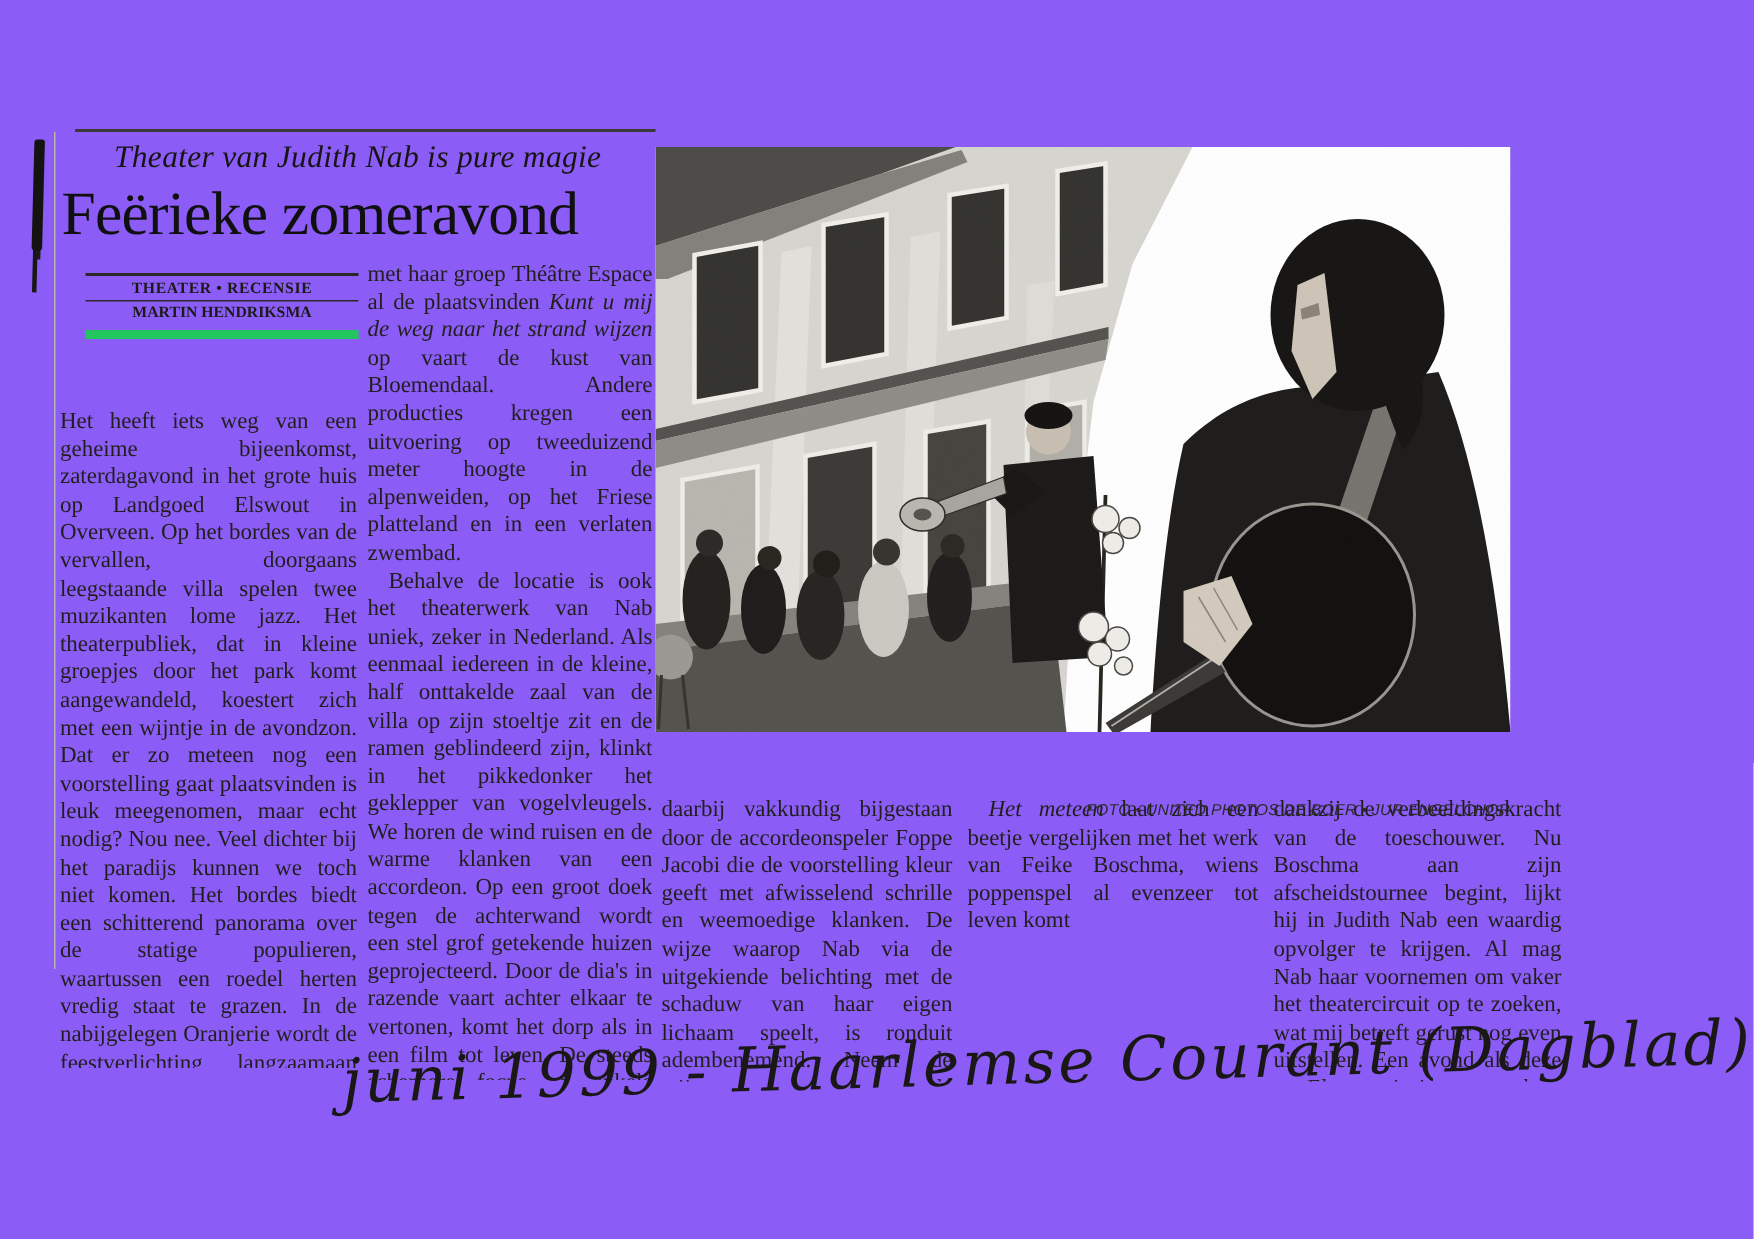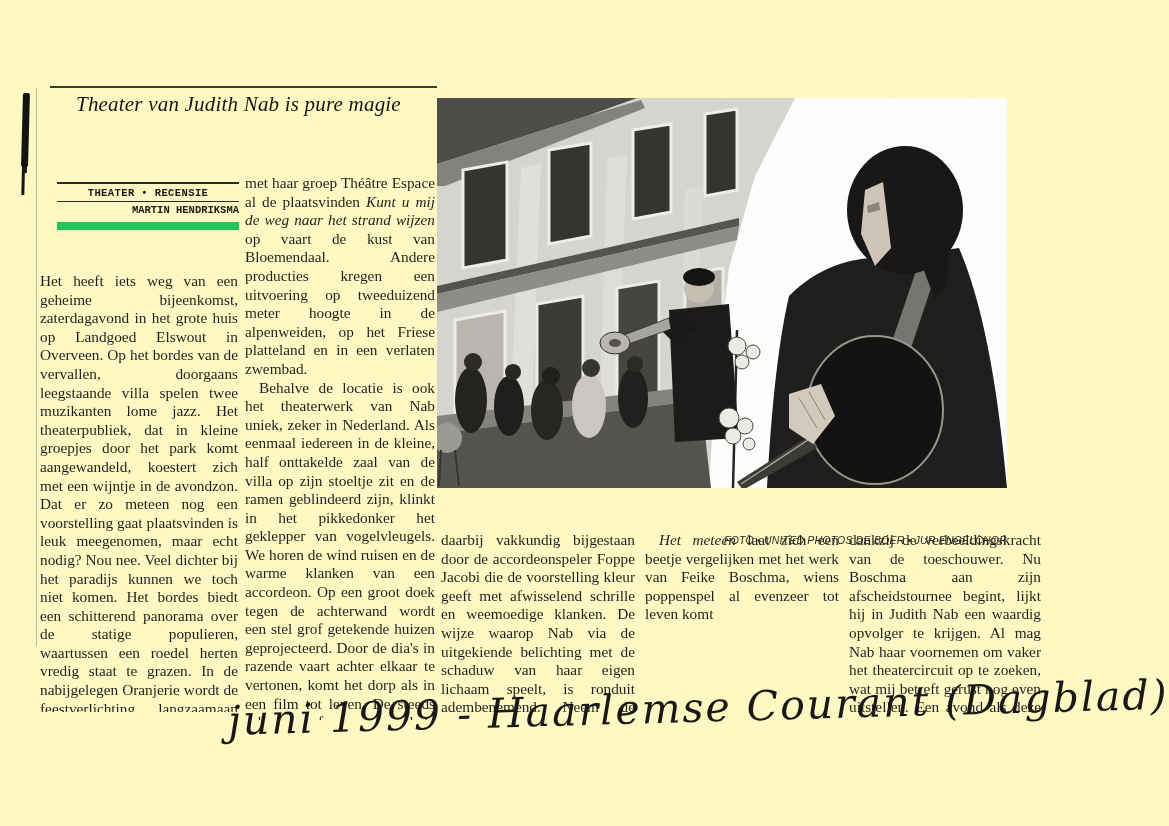--- a/index.html
+++ b/index.html
@@ -1,19 +1,19 @@
 <!DOCTYPE html>
 <html lang="nl"><head>
 <meta charset="utf-8">
 <style>
   html,body{margin:0;padding:0;background:#e8e8e8;}
   .scan-page{
     position:relative;
     width:1169px;height:826px;
-    background:#fef9c3;
+    background:#8b5cf6;
     overflow:hidden;
     font-family:"Liberation Serif", serif;
     color:#1f1e1c;
   }
   
   .ink-mark{
     position:absolute;left:22px;top:93px;width:7px;height:74px;
     background:#141312;border-radius:2px;
     transform:rotate(1.5deg);
     box-shadow:1px 8px 0 -2px #1b1a18, -1px 30px 0 -2px #181715;
@@ -31,29 +31,29 @@
     position:absolute;left:76px;top:92px;width:400px;
     font-style:italic;font-size:21px;letter-spacing:.2px;color:#161514;
   }
   .headline{
     position:absolute;left:41px;top:118px;width:420px;
     font-size:41px;font-weight:500;letter-spacing:-0.5px;color:#111010;
   }
   
   .byline-box{
     position:absolute;left:57px;top:182px;width:182px;
-    border-top:2px solid #2a2927;border-bottom:8px solid #22c55e;
-    font-family:Liberation Mono, monospace;
+    border-top:2px solid #2a2927;border-bottom:6px solid #22c55e;
+    font-family:Liberation Serif, serif;
     text-align:center;padding:2px 0 5px 0;
   }
   .byline-section{
     font-size:10.5px;font-weight:bold;letter-spacing:.4px;
     border-bottom:1.5px solid #2a2927;padding:1px 0 2px 0;color:#1b1a18;
   }
-  .byline-author{font-size:10.5px;font-weight:bold;padding:2px 0 1px 0;color:#1b1a18;text-align:right;}
+  .byline-author{font-size:10.5px;font-weight:bold;padding:2px 0 1px 0;color:#1b1a18;}
   .byline-credits{font-size:10.3px;line-height:13px;color:#262522;letter-spacing:-0.1px;}
   
   .body-col{
     position:absolute;
     font-size:15.3px;line-height:18.6px;
     text-align:justify;color:#201f1d;
   }
   .body-col p{margin:0;}
   .body-col p.indent{text-indent:14px;}
   #col-1{left:40px;top:272px;width:198px;height:440px;overflow:hidden;}
@@ -88,20 +88,21 @@
 </head>
 <body>
 
 <div class="scan-page">
 
   <div class="ink-mark"></div>
   <div class="left-hairline"></div>
   <div class="head-rule"></div>
 
   <div class="kicker">Theater van Judith Nab is pure magie</div>
+  <div class="headline">Feërieke zomeravond</div>
 
   <div class="byline-box">
     <div class="byline-section">THEATER • RECENSIE</div>
     <div class="byline-author">MARTIN HENDRIKSMA</div>
   </div>
 
   <div class="body-col" id="col-1">
       <p class="para"><span>Het heeft iets weg van een geheime bijeenkomst, zaterdagavond in het grote huis op Landgoed Elswout in Overveen. Op het bordes van de vervallen, doorgaans leegstaande villa spelen twee muzikanten lome jazz. Het theaterpubliek, dat in kleine groepjes door het park komt aangewandeld, koestert zich met een wijntje in de avondzon. Dat er zo meteen nog een voorstelling gaat plaatsvinden is leuk meegenomen, maar echt nodig? Nou nee. Veel dichter bij het paradijs kunnen we toch niet komen. Het bordes biedt een schitterend panorama over de statige populieren, waartussen een roedel herten vredig staat te grazen. In de nabijgelegen Oranjerie wordt de feestverlichting langzaamaan ontstoken. En de binnenzak telt genoeg consumptiebonnen om de avond aangenaam door te komen.</span></p>
     </div>
   <div class="body-col" id="col-2">

